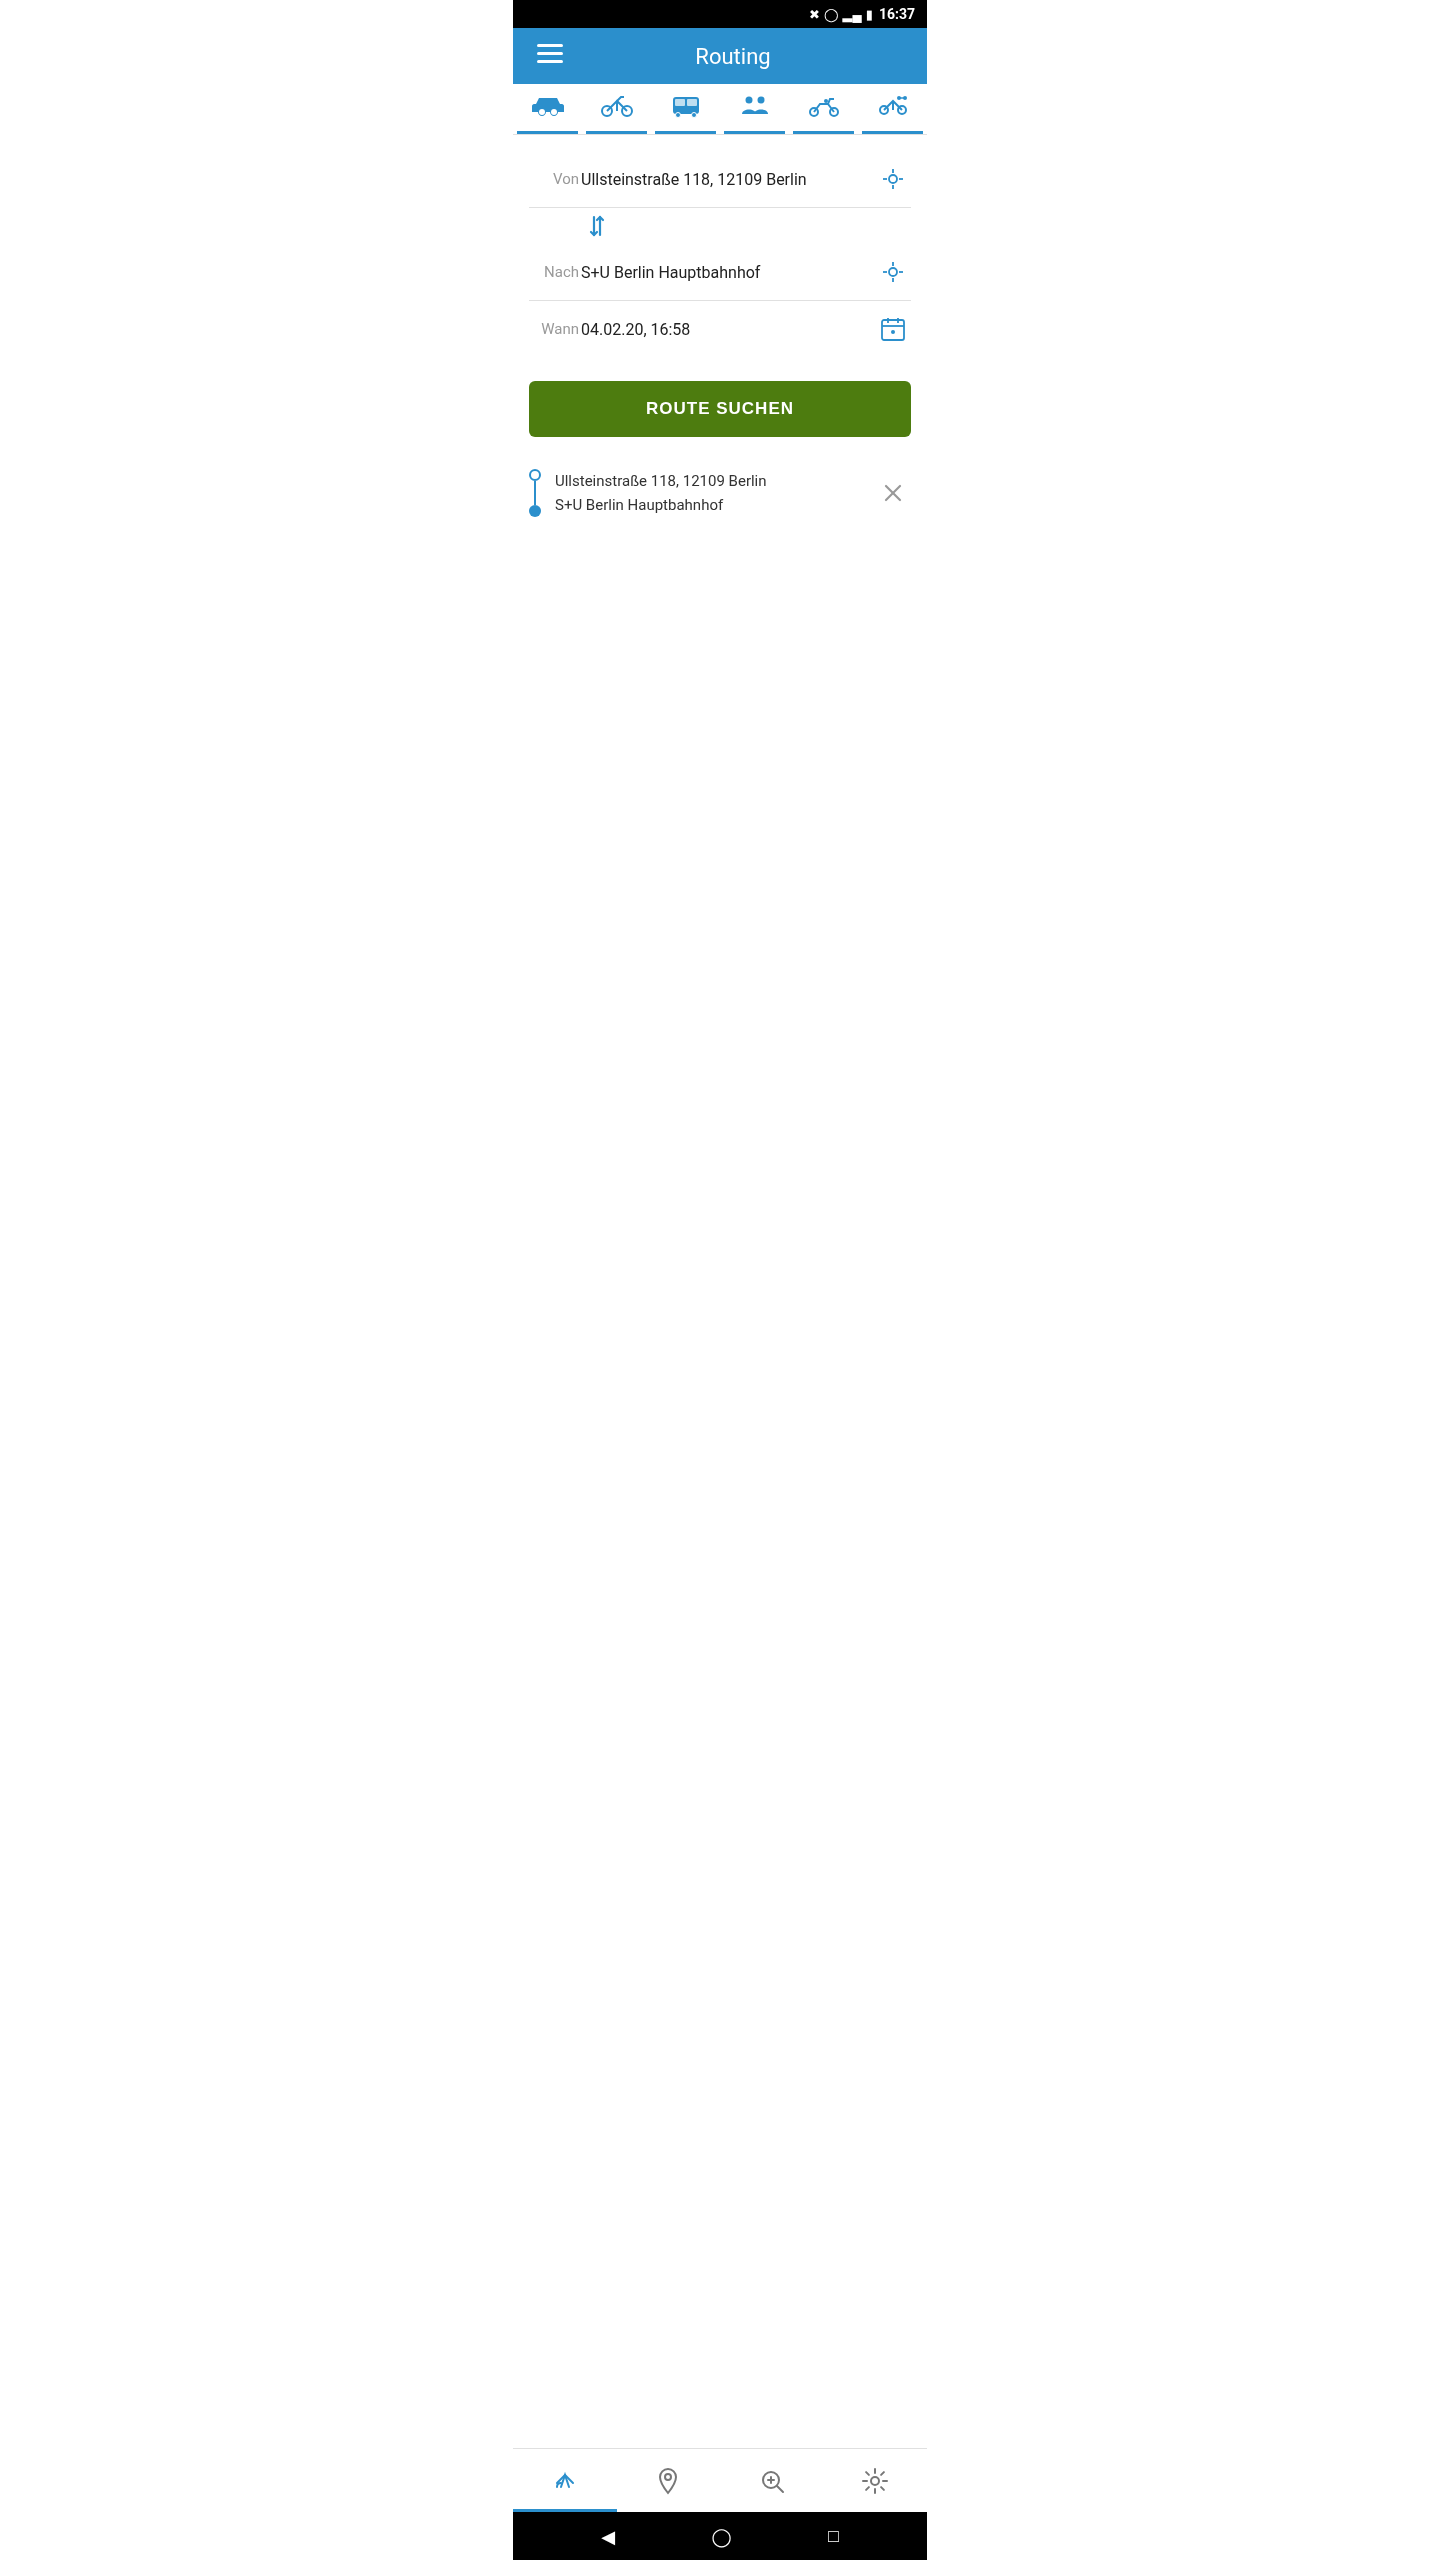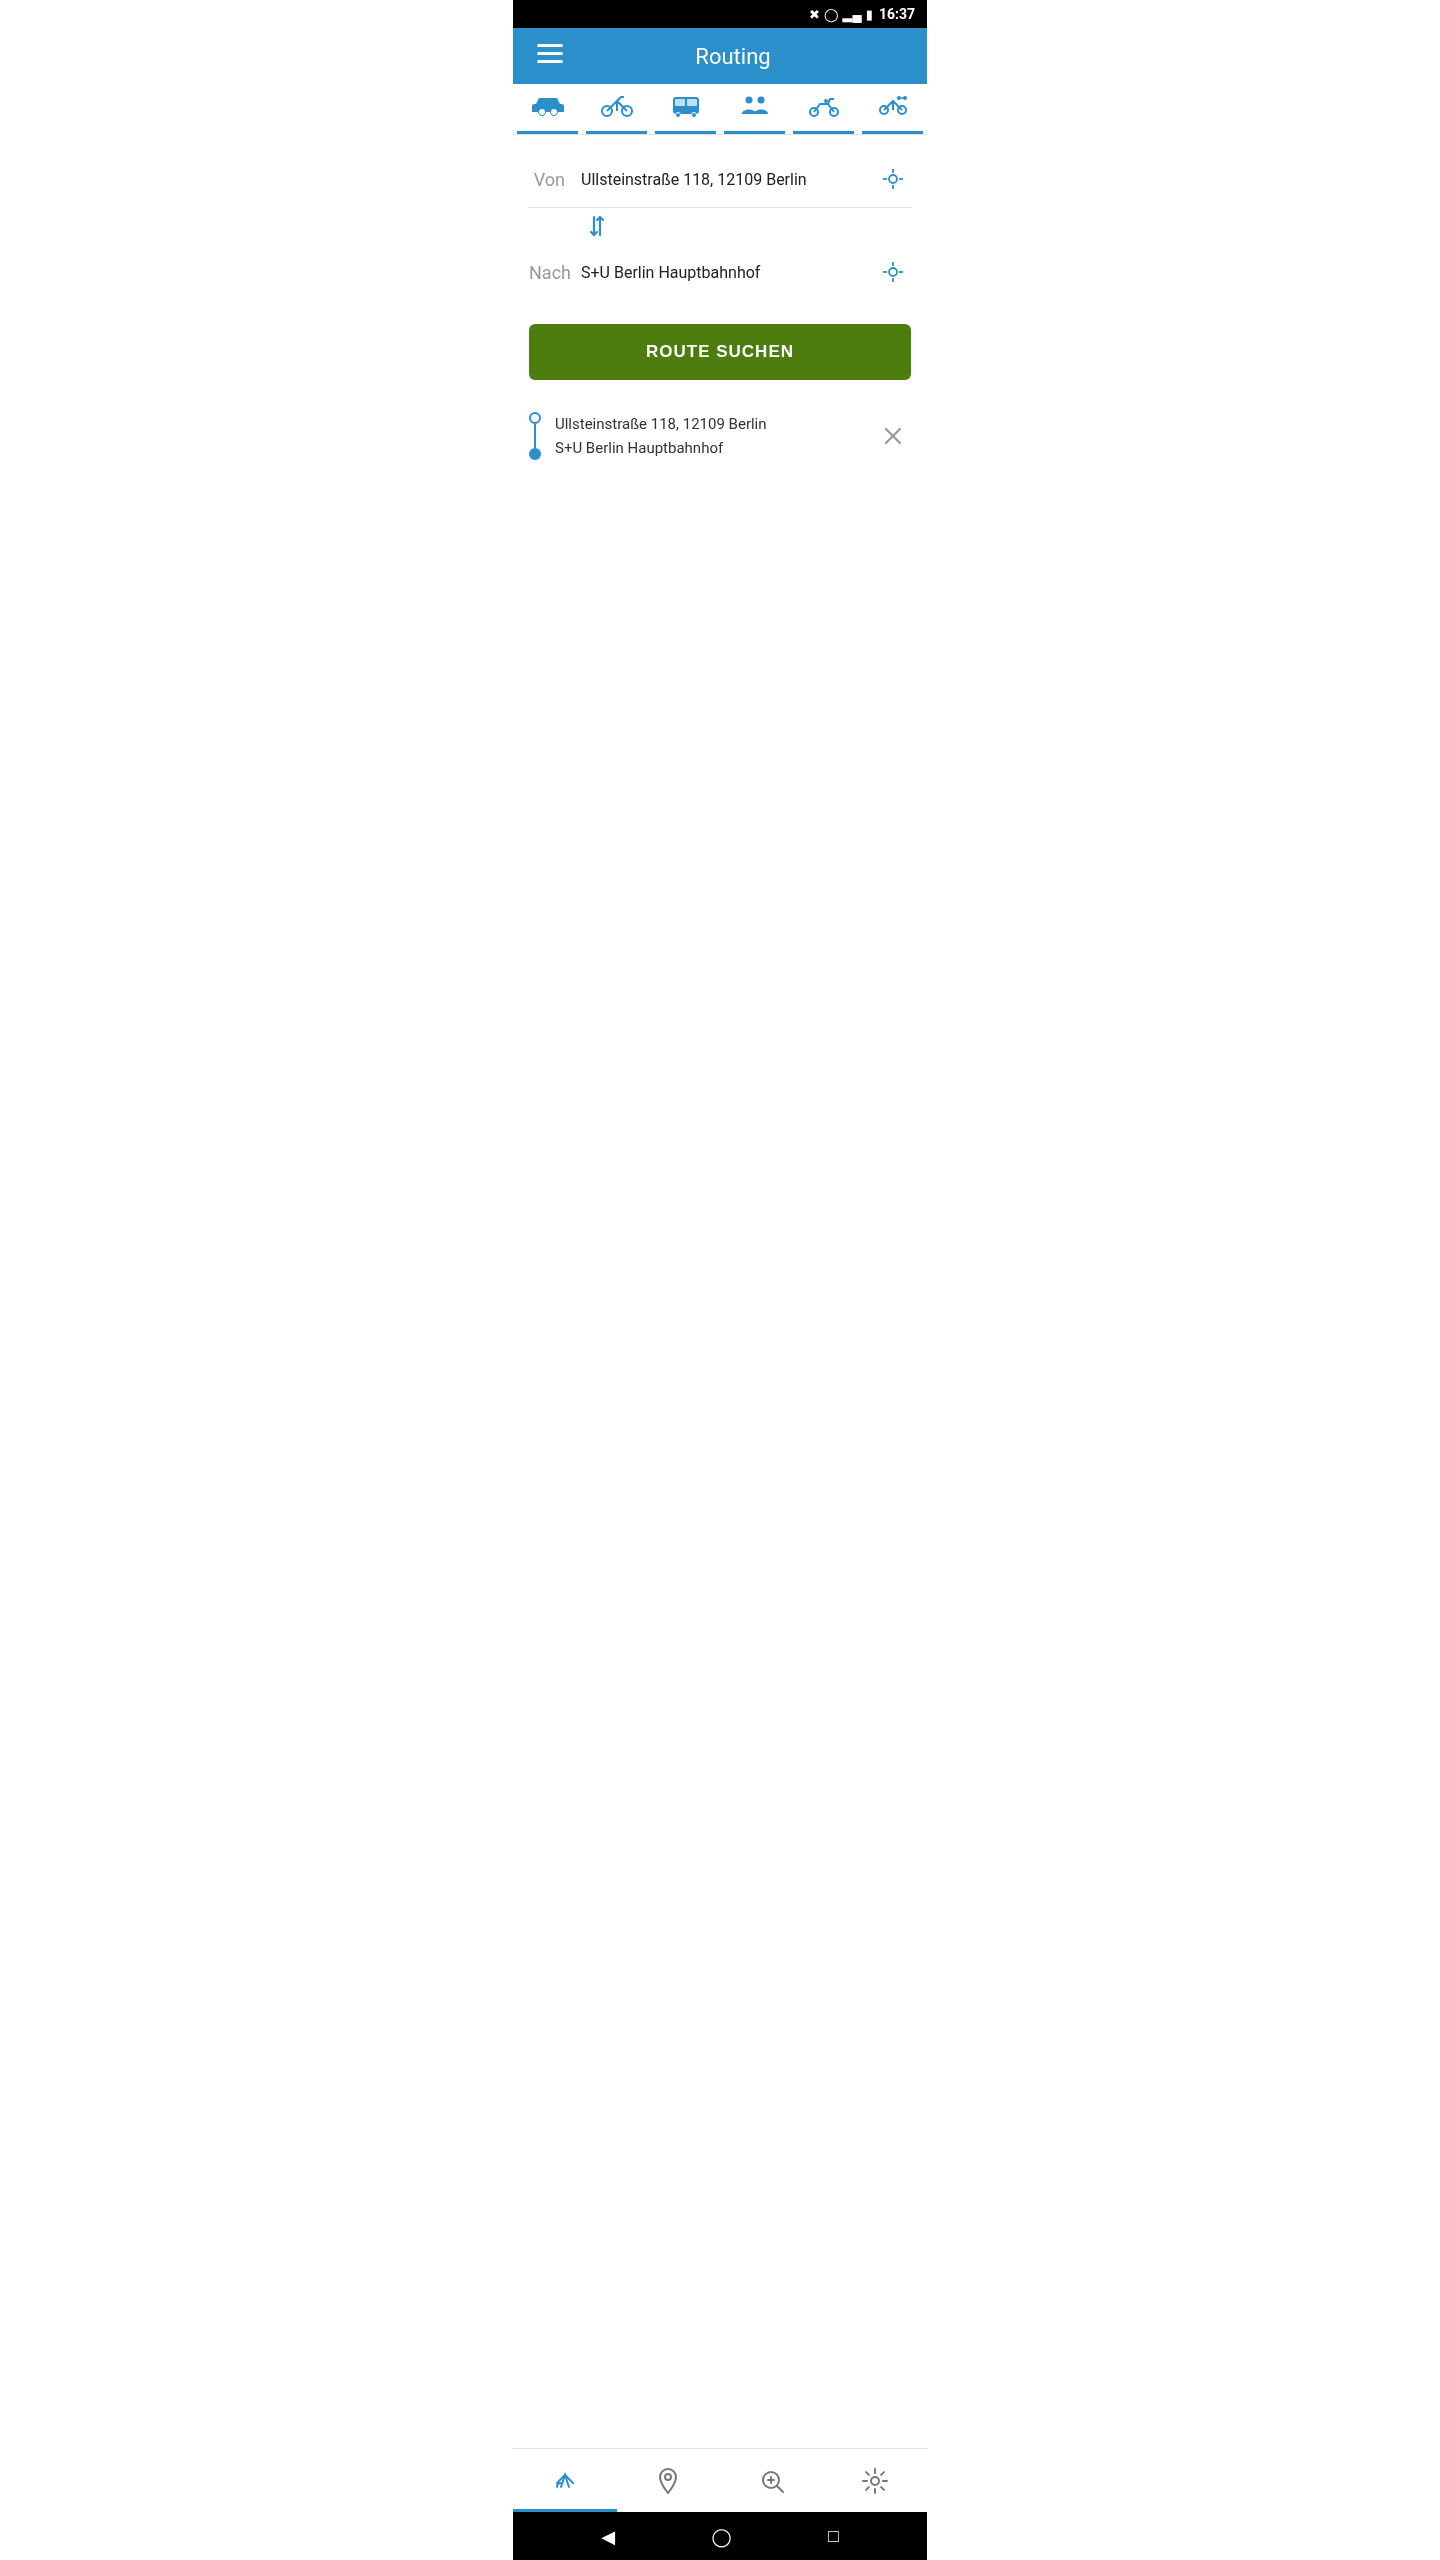--- a/index.html
+++ b/index.html
@@ -115,25 +115,25 @@
       border-bottom: 1px solid #e0e0e0;
       min-height: 44px;
     }
 
     .form-row:last-of-type {
       border-bottom: none;
     }
 
     .form-label {
       color: #999;
-      font-size: 18px;
+      font-size: 15px;
       width: 52px;
       flex-shrink: 0;
       text-align: right;
-      padding-right: 16px;
+      padding-right: 2px;
     }
 
     .form-value {
       flex: 1;
       font-size: 16px;
       color: #222;
     }
 
     .form-icon-btn {
       width: 36px;
@@ -447,20 +447,33 @@
       <svg class="location-icon" viewBox="0 0 24 24" fill="none" stroke="#2b8fcc" stroke-width="1.8">
         <circle cx="12" cy="12" r="4"></circle>
         <line x1="12" y1="2" x2="12" y2="6"></line>
         <line x1="12" y1="18" x2="12" y2="22"></line>
         <line x1="2" y1="12" x2="6" y2="12"></line>
         <line x1="18" y1="12" x2="22" y2="12"></line>
       </svg>
     </div>
   </div>
 
+  <div class="form-row" style="border-bottom: none;">
+    <span class="form-label">Wann</span>
+    <span class="form-value">04.02.20, 16:58</span>
+    <div class="form-icon-btn">
+      <svg width="26" height="26" viewBox="0 0 26 26" fill="none" stroke="#2b8fcc" stroke-width="1.8">
+        <rect x="2" y="4" width="22" height="20" rx="2"></rect>
+        <line x1="2" y1="10" x2="24" y2="10"></line>
+        <line x1="8" y1="2" x2="8" y2="7"></line>
+        <line x1="18" y1="2" x2="18" y2="7"></line>
+        <circle cx="13" cy="16" r="2" fill="#2b8fcc" stroke="none"></circle>
+      </svg>
+    </div>
+  </div>
 
 </div>
 
 <div class="search-button-wrap">
   <button class="search-button">ROUTE SUCHEN</button>
 </div>
 
 <div class="route-result">
   <div class="route-dots">
     <div class="dot-hollow"></div>

